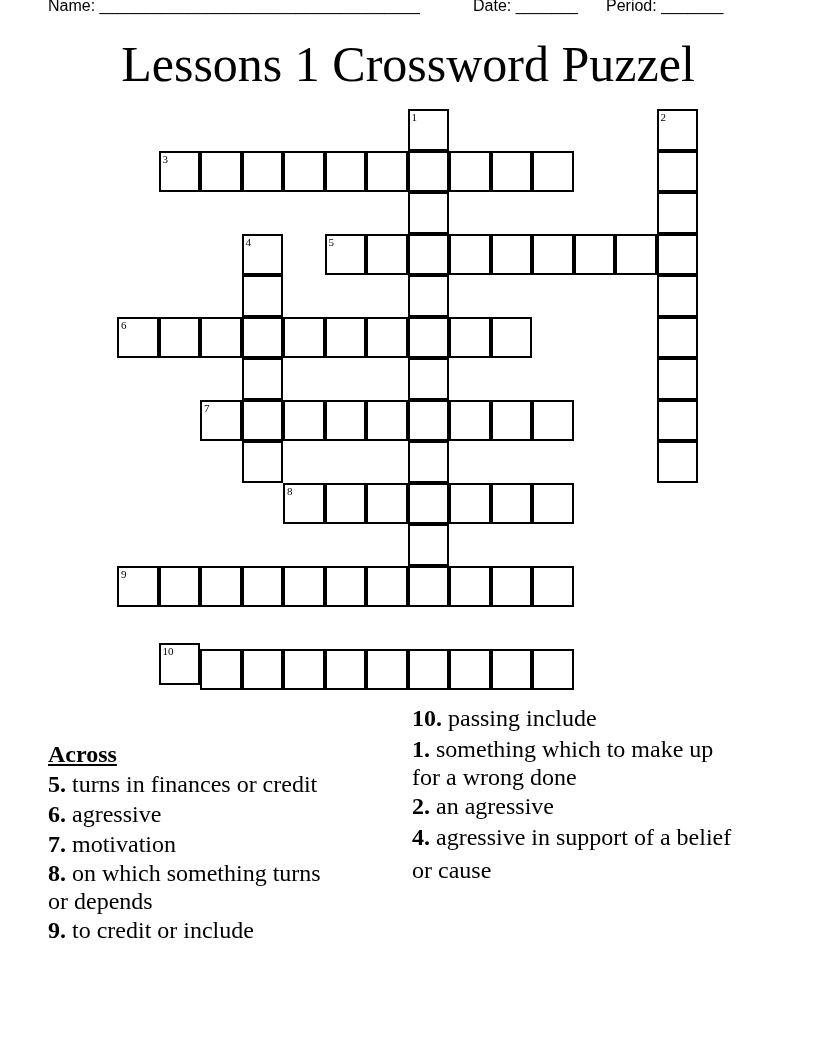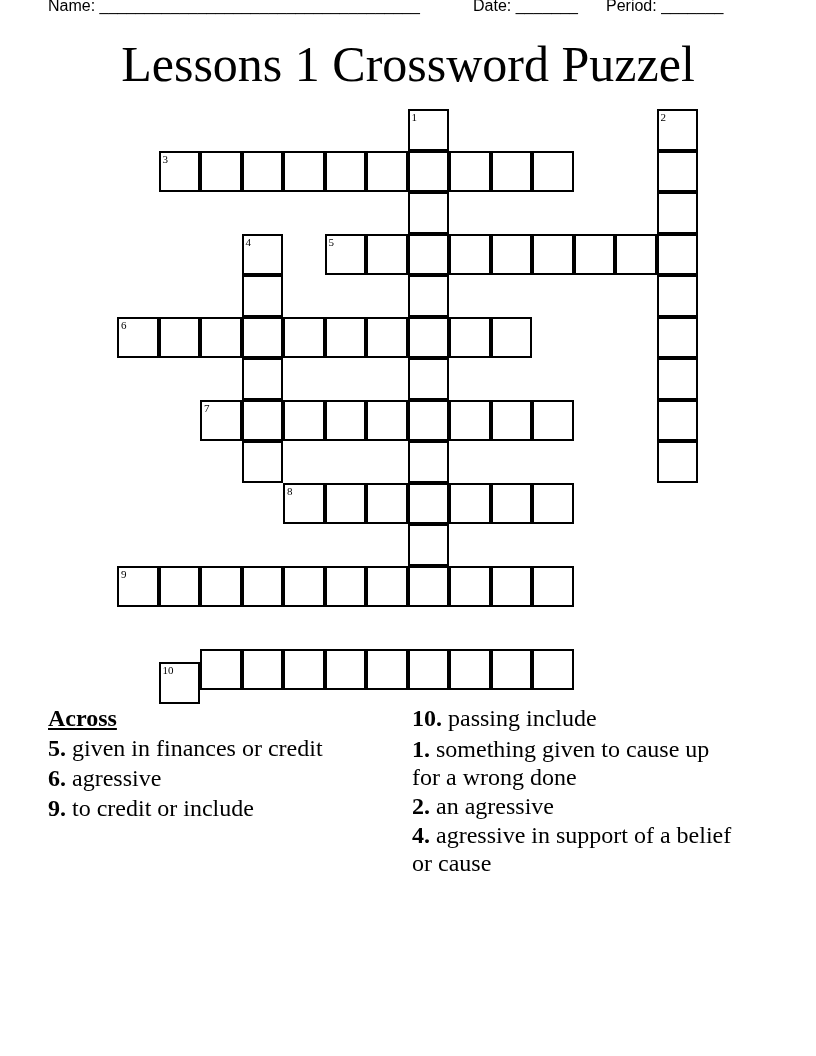--- a/index.html
+++ b/index.html
@@ -111,39 +111,41 @@
     </div>
     <div class="cell" style="left: 41.5px; top: 456.5px;"></div>
     <div class="cell" style="left: 83px; top: 456.5px;"></div>
     <div class="cell" style="left: 124.5px; top: 456.5px;"></div>
     <div class="cell" style="left: 166px; top: 456.5px;"></div>
     <div class="cell" style="left: 207.5px; top: 456.5px;"></div>
     <div class="cell" style="left: 249px; top: 456.5px;"></div>
     <div class="cell" style="left: 332px; top: 456.5px;"></div>
     <div class="cell" style="left: 373.5px; top: 456.5px;"></div>
     <div class="cell" style="left: 415px; top: 456.5px;"></div>
-    <div class="cell" style="left: 41.5px; top: 553px;">
+    <div class="cell" style="left: 41.5px; top: 534px;">
       <span class="num">10</span>
     </div>
     <div class="cell" style="left: 83px; top: 539.5px;"></div>
     <div class="cell" style="left: 124.5px; top: 539.5px;"></div>
     <div class="cell" style="left: 166px; top: 539.5px;"></div>
     <div class="cell" style="left: 207.5px; top: 539.5px;"></div>
     <div class="cell" style="left: 249px; top: 539.5px;"></div>
     <div class="cell" style="left: 290.5px; top: 539.5px;"></div>
     <div class="cell" style="left: 332px; top: 539.5px;"></div>
     <div class="cell" style="left: 373.5px; top: 539.5px;"></div>
     <div class="cell" style="left: 415px; top: 539.5px;"></div>
   </div>
 
-<div class="clues" style="left:48px; top:703px; width:350px;">
+<div class="clues" style="left:48px; top:739px; width:350px;">
   <div class="clue h">Across</div>
-  <div class="clue"><span class="n">5.</span><span> given in finances or credit</span></div>
+  <div class="clue"><span class="n">5.</span><span> turns in finances or credit</span></div>
   <div class="clue"><span class="n">6.</span><span> agressive</span></div>
+  <div class="clue"><span class="n">7.</span><span> motivation</span></div>
+  <div class="clue" style="line-height:28px;width:280px"><span class="n">8.</span><span> on which something turns or depends</span></div>
   <div class="clue"><span class="n">9.</span><span> to credit or include</span></div>
 </div>
 
 <div class="clues" style="left:412px; top:703px; width:330px;">
   <div class="clue"><span class="n">10.</span><span> passing include</span></div>
-  <div class="clue" style="line-height:28px;margin-top:2px"><span class="n">1.</span><span> something given to cause up for a wrong done</span></div>
+  <div class="clue" style="line-height:28px;margin-top:2px"><span class="n">1.</span><span> something which to make up for a wrong done</span></div>
   <div class="clue"><span class="n">2.</span><span> an agressive</span></div>
-  <div class="clue" style="line-height:28px"><span class="n">4.</span><span> agressive in support of a belief or cause</span></div>
+  <div class="clue" style="line-height:33px"><span class="n">4.</span><span> agressive in support of a belief or cause</span></div>
 </div>
 
 </body></html>

